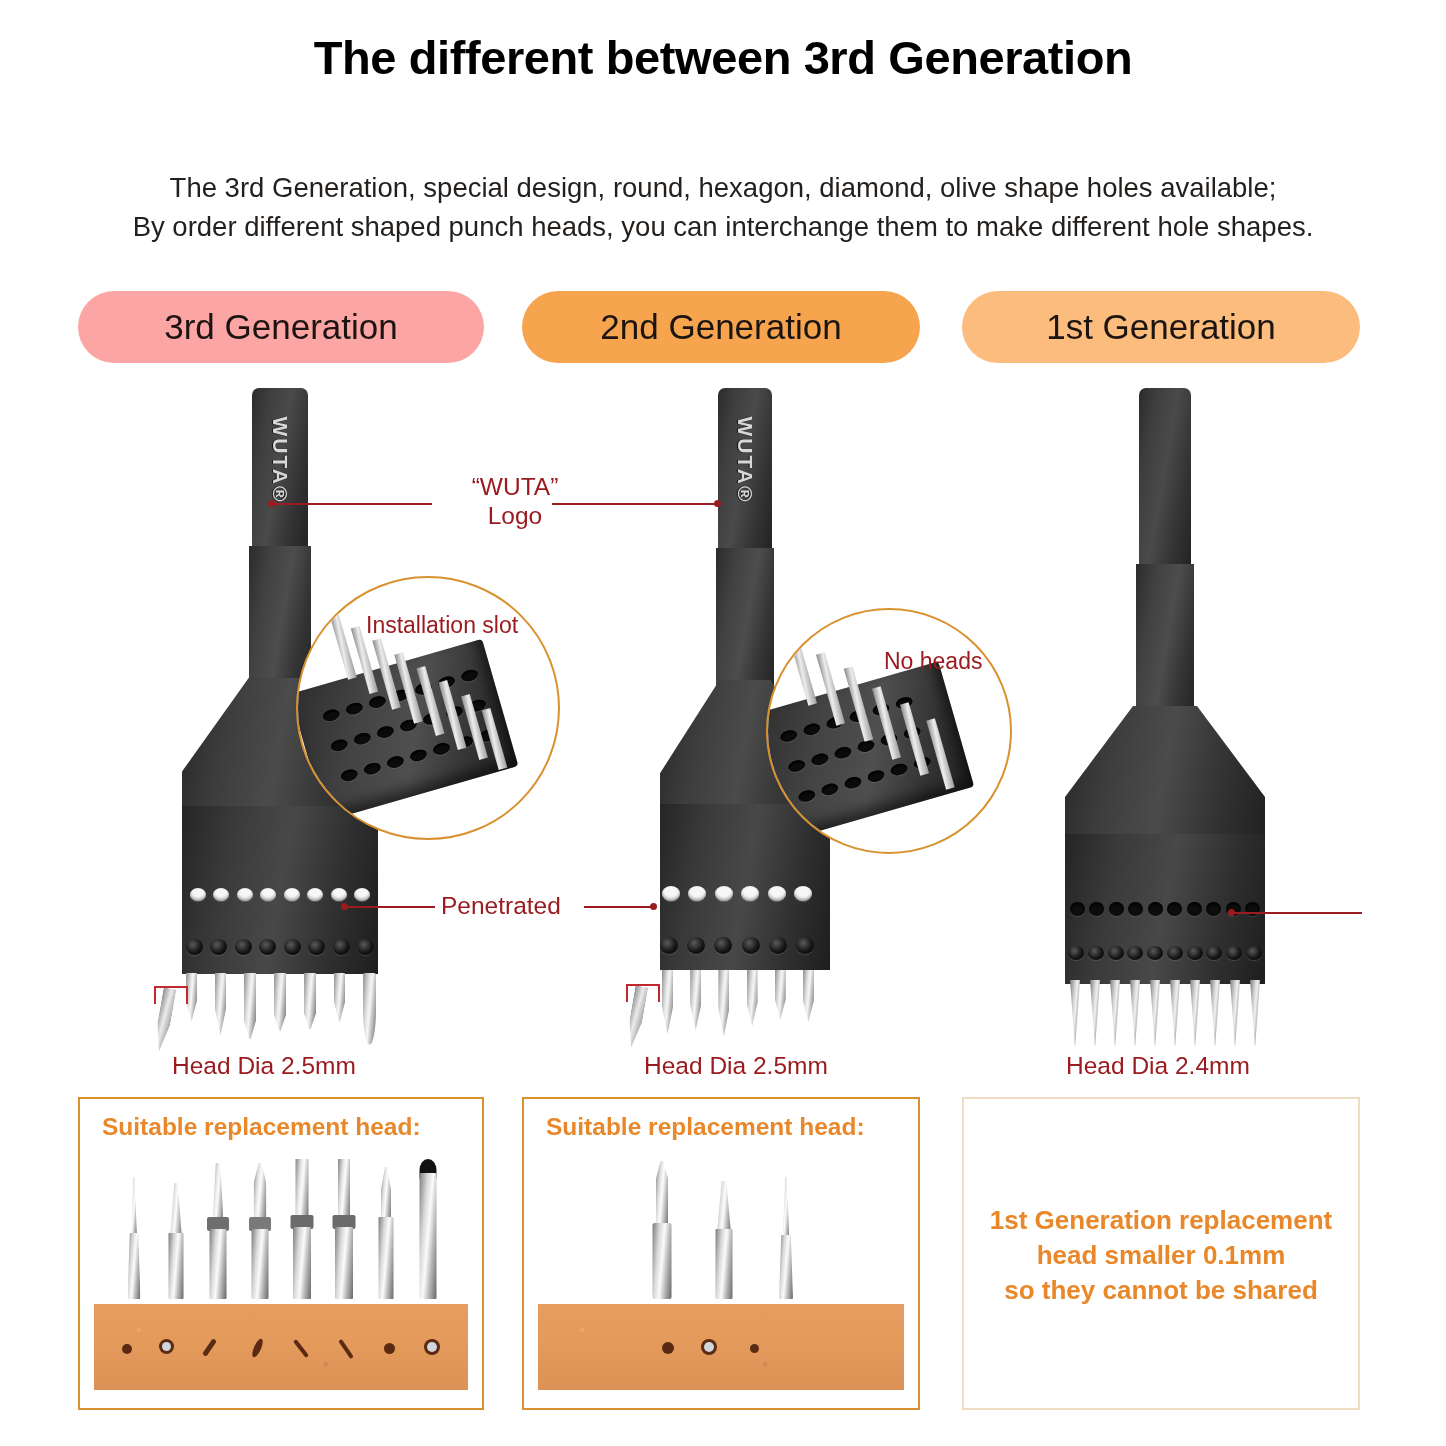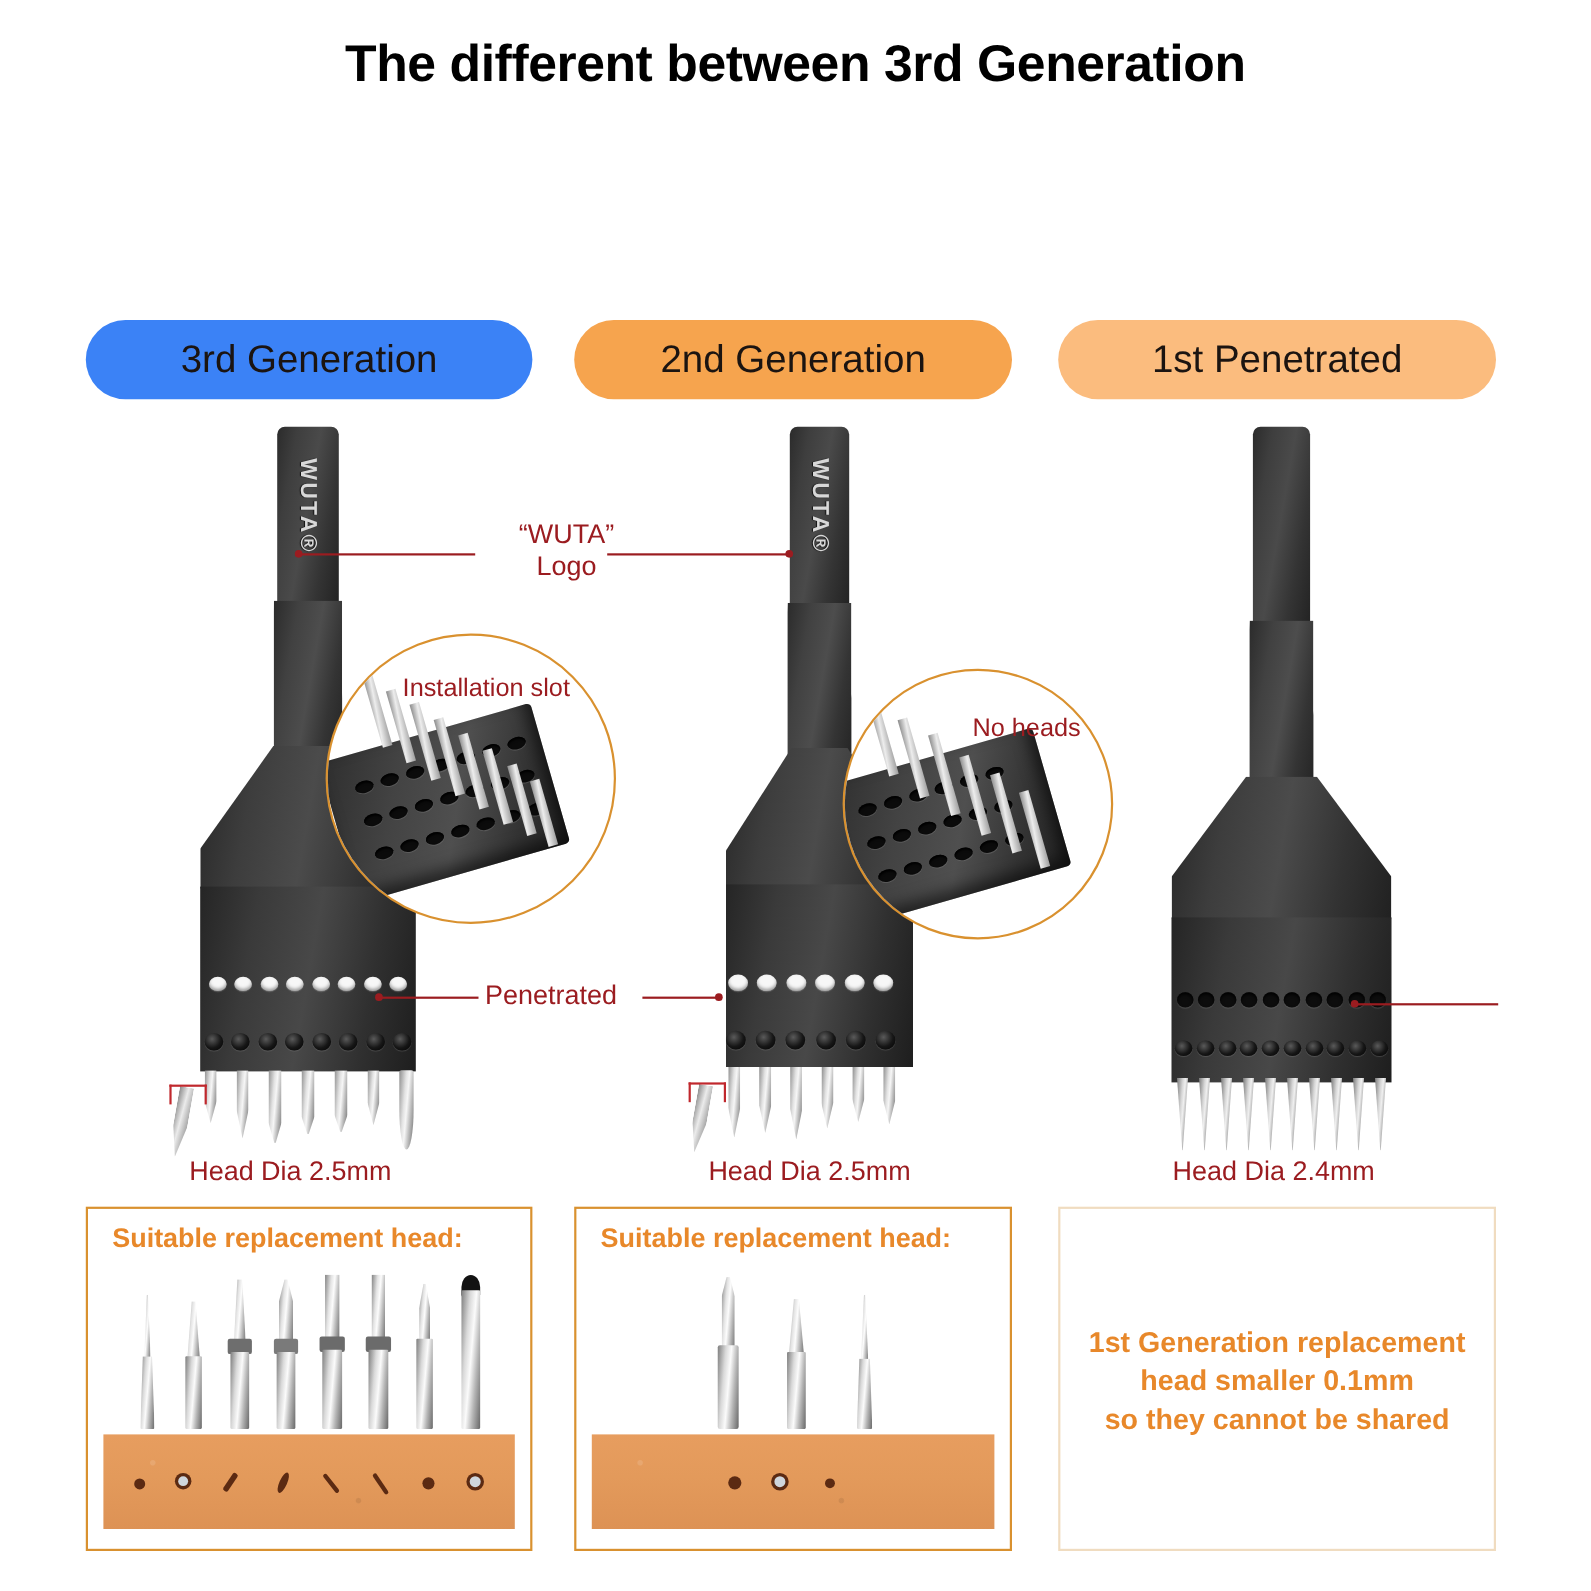--- a/index.html
+++ b/index.html
@@ -26,21 +26,21 @@
   }
   .subtitle .s2 { display: block; }
 
   
   .pill {
     position: absolute; top: 291px; height: 72px;
     border-radius: 36px;
     display: flex; align-items: center; justify-content: center;
     font-size: 35px; color: #1b1411;
   }
-  .pill.g3 { left: 78px;  width: 406px; background: #3b82f6; }
+  .pill.g3 { left: 78px;  width: 406px; background: #fca5a5; }
   .pill.g2 { left: 522px; width: 398px; background: #f5a košík; }
   .pill.g2 { background: #f5a martinez; }
   .pill.g2 { background: #f6a busc; }
   .pill.g2 { background: #f6a44e; }
   .pill.g1 { left: 962px; width: 398px; background: #fbbc7e; }
 
   
   .tool { position: absolute; }
   .handle {
     position: absolute; left: 50%; transform: translateX(-50%);
@@ -176,29 +176,33 @@
   }
 </style>
 </head>
 <body>
 
 <div class="page">
 
   <div class="title">
     <span>The different between 3rd Generation</span>
   </div>
+  <div class="subtitle">
+    <span>The 3rd Generation, special design, round, hexagon, diamond, olive shape holes available;</span>
+    <span class="s2">By order different shaped punch heads, you can interchange them to make different hole shapes.</span>
+  </div>
 
   <div class="pill g3">
     <span>3rd Generation</span>
   </div>
   <div class="pill g2">
     <span>2nd Generation</span>
   </div>
   <div class="pill g1">
-    <span>1st Penetrated</span>
+    <span>1st Generation</span>
   </div>
 
   <div class="tool" style="left:150px; top:388px; width:260px; height:660px;">
     <div class="handle" style="top:0; width:56px; height:160px;"></div>
     <div class="wuta">WUTA®</div>
     <div class="neck" style="top:158px; width:62px; height:150px; clip-path:polygon(0 0,100% 0,100% 56%,118% 100%,-18% 100%);"></div>
     <div class="flare" style="top:290px; width:196px; height:130px; clip-path:polygon(34% 0,66% 0,100% 72%,100% 100%,0 100%,0 72%);"></div>
     <div class="headblk" style="top:418px; width:196px; height:168px;"></div>
 
     <div class="holerow" style="left:40px; top:500px; width:180px;">

